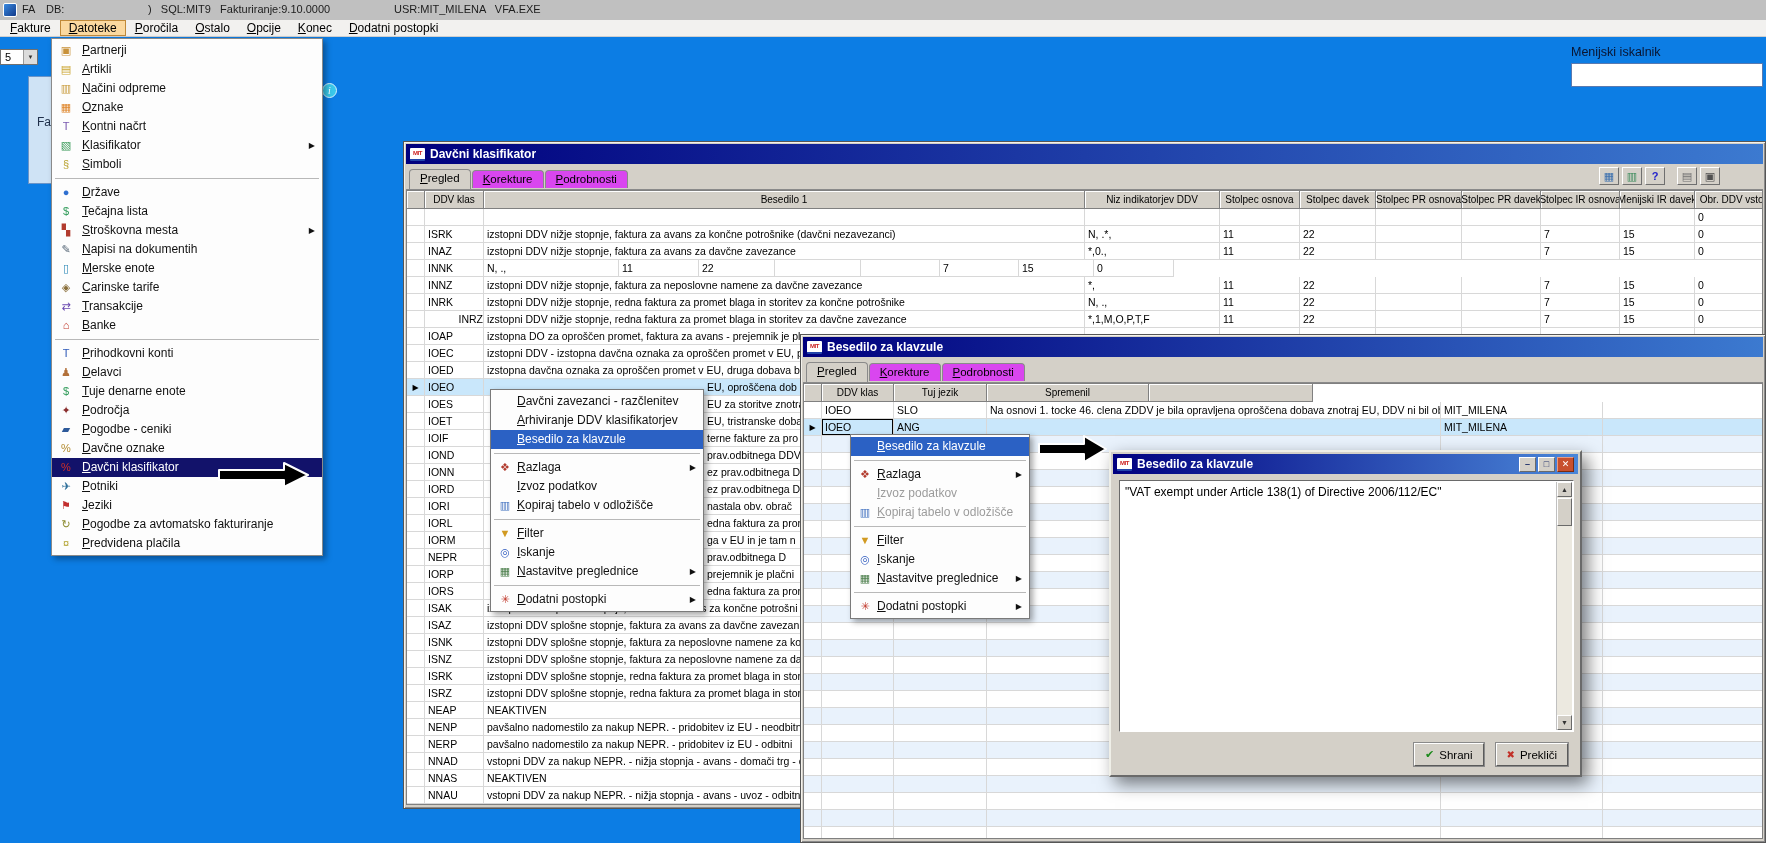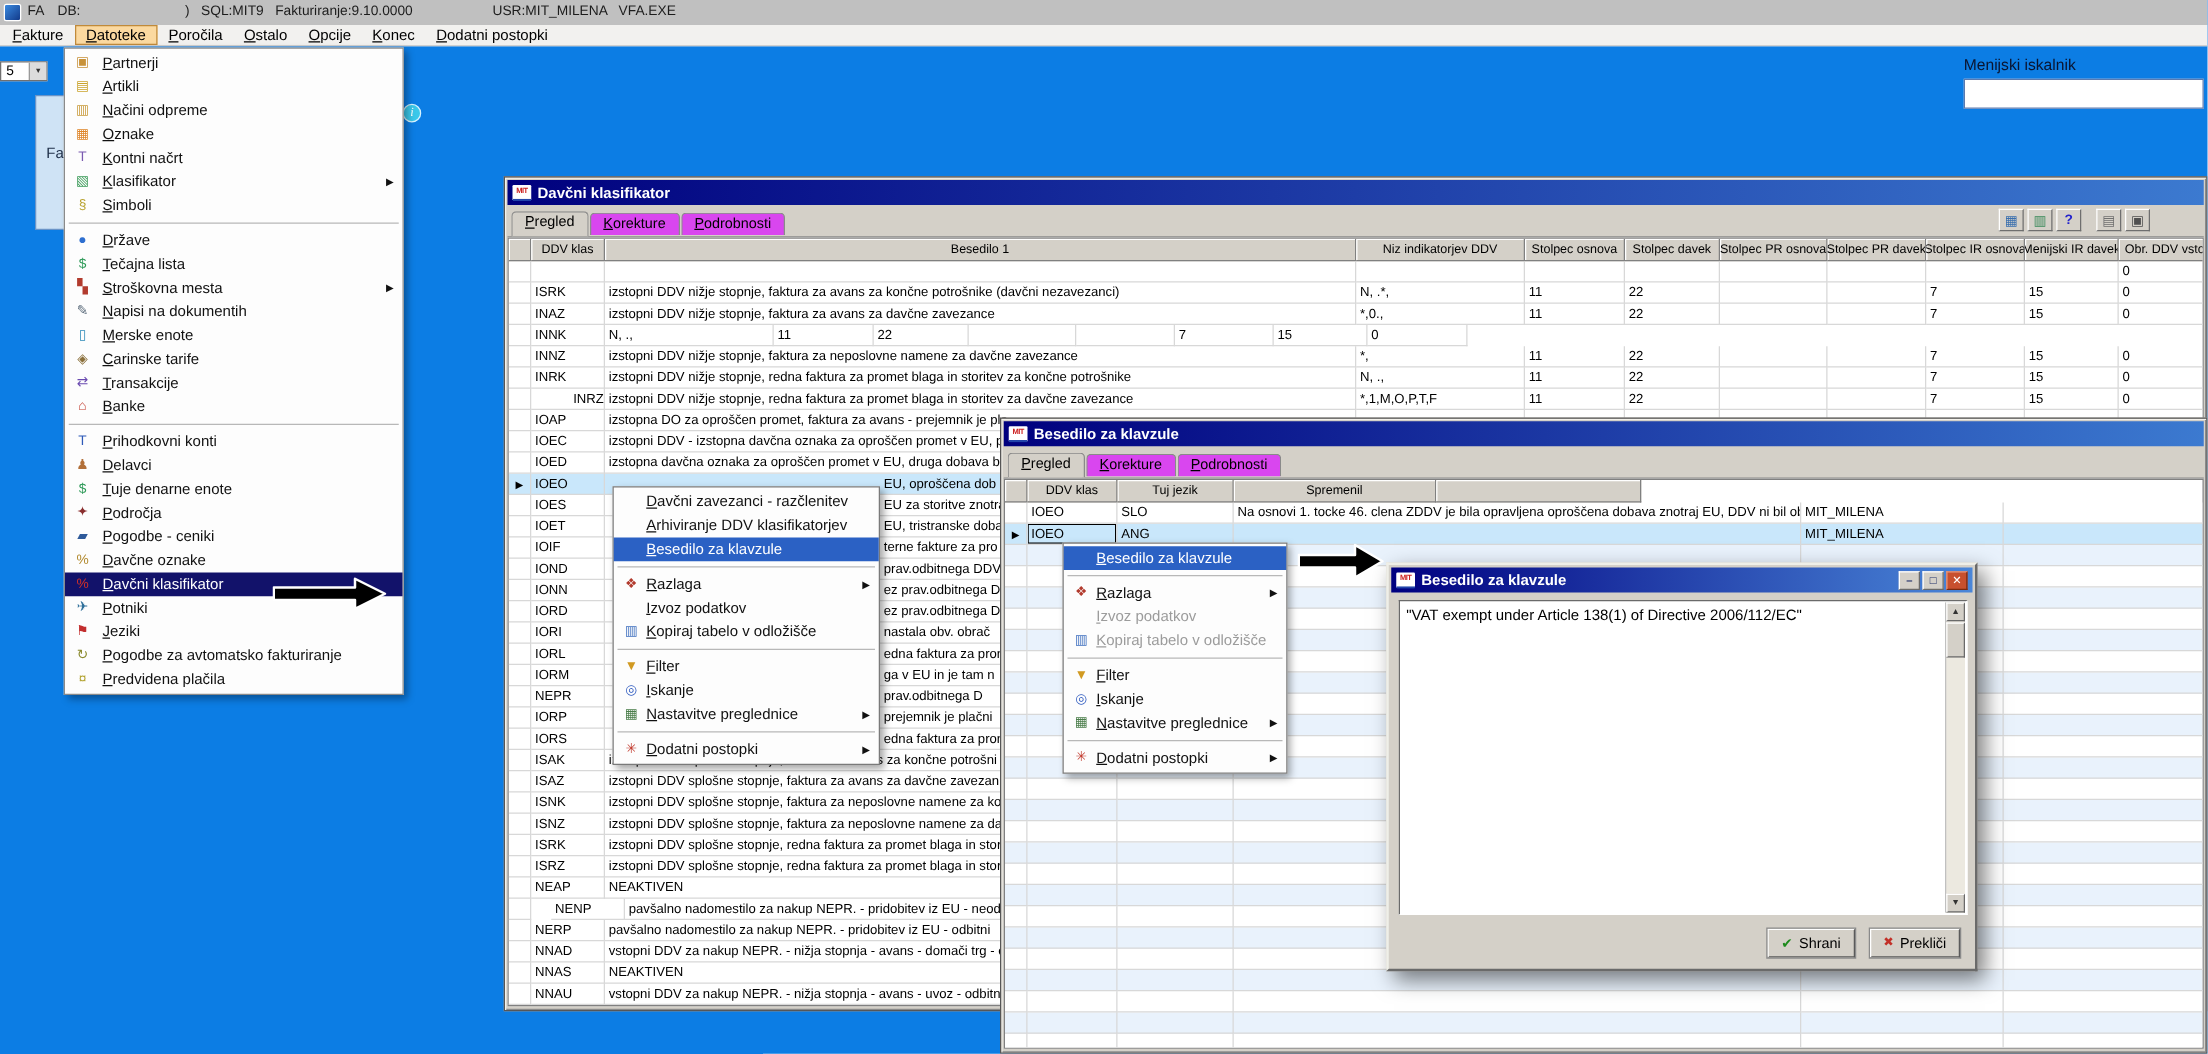--- a/index.html
+++ b/index.html
@@ -566,21 +566,21 @@
           <div class="gcell" style="width: 80px;"></div>
           <div class="gcell" style="width: 76px;"></div>
           <div class="gcell" style="width: 86px;"></div>
           <div class="gcell" style="width: 79px;"></div>
           <div class="gcell" style="width: 79px;"></div>
           <div class="gcell" style="width: 75px;"></div>
           <div class="gcell" style="width: 80px;"></div>
         </div>
         <div class="grow">
           <div class="gcell gut" style="width: 18px;"></div>
-          <div class="gcell" style="width: 59px; margin-left: 16px;">NENP</div>
+          <div class="gcell" style="width: 59px;">NENP</div>
           <div class="gcell" style="width: 601px;">pavšalno nadomestilo za nakup NEPR. - pridobitev iz EU - neodbitn</div>
           <div class="gcell" style="width: 135px;"></div>
           <div class="gcell" style="width: 80px;"></div>
           <div class="gcell" style="width: 76px;"></div>
           <div class="gcell" style="width: 86px;"></div>
           <div class="gcell" style="width: 79px;"></div>
           <div class="gcell" style="width: 79px;"></div>
           <div class="gcell" style="width: 75px;"></div>
           <div class="gcell" style="width: 80px;"></div>
         </div>

